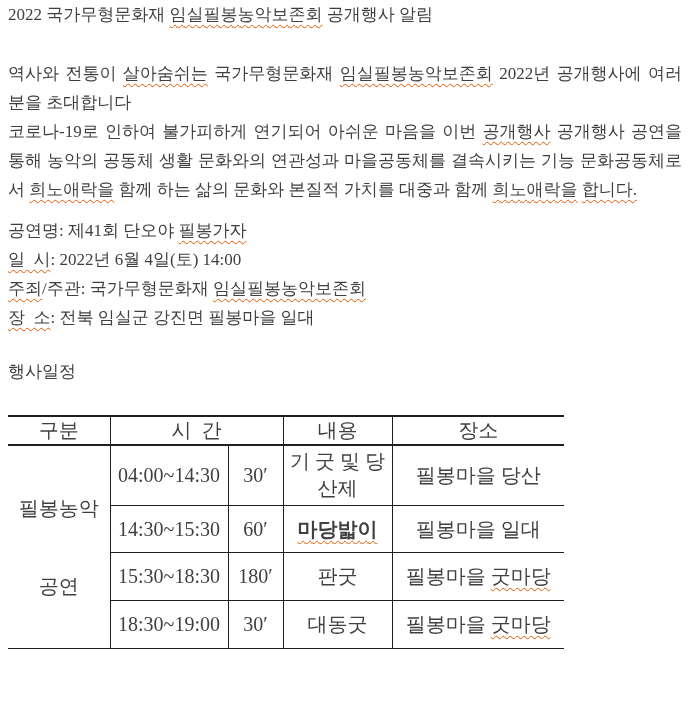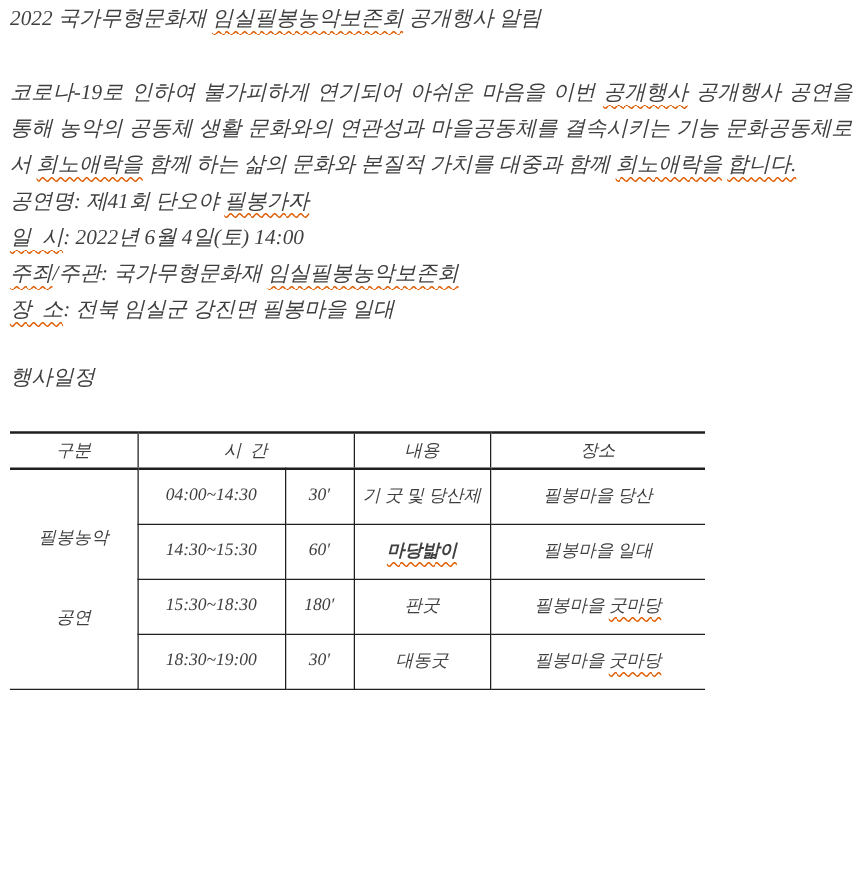--- a/index.html
+++ b/index.html
@@ -12,44 +12,43 @@
   html, body { margin: 0; padding: 0; }
   body {
     width: 694px; height: 704px; overflow: hidden;
     background: var(--bg);
     color: var(--text);
     font-family: "Liberation Serif", "DejaVu Serif", serif;
   }
   .page {
     width: 690px; height: 704px; overflow: hidden;
     padding: 4px 8px 0 8px;
-    font-style: italic;
   }
   .title {
     font-size: 17px; font-weight: normal;
     line-height: 21px; margin: 0 0 34px 0;
     white-space: pre-wrap;
   }
   .para {
     font-size: 17px; line-height: 29px; margin: 0;
     text-align: justify; word-break: break-all;
     white-space: pre-wrap;
   }
-  .info-block { margin-top: 0; }
+  .info-block { margin-top: 12px; }
   .info {
     font-size: 17px; line-height: 29px; margin: 0;
     white-space: pre-wrap;
   }
   .section-heading {
     font-size: 17px; margin: 28px 0 16px 0; font-weight: normal;
   }
   table.schedule {
     border-collapse: collapse; table-layout: fixed;
     width: 556px; margin-top: 32px;
-    font-size: 14px;
+    font-size: 20px;
   }
   table.schedule th, table.schedule td {
     border: 1px solid var(--border);
     font-weight: normal; text-align: center; vertical-align: middle;
     padding: 0; white-space: pre-wrap; overflow: hidden;
   }
   tr.hrow th {
     border-top: 2px solid var(--border);
     border-bottom: 2px solid var(--border);
     height: 29px;
@@ -65,20 +64,21 @@
   }
   .b { font-weight: bold; }
 </style>
 </head>
 <body>
 
 <div class="page">
 
   <h1 class="title"><span>2022 국가무형문화재 </span><span class="sq">임실필봉농악보존회</span><span> 공개행사 알림</span></h1>
 
+  <p class="para"><span>역사와 전통이 </span><span class="sq">살아숨쉬는</span><span> 국가무형문화재 </span><span class="sq">임실필봉농악보존회</span><span> 2022년 공개행사에 여러분을 초대합니다</span></p>
   <p class="para"><span>코로나-19로 인하여 불가피하게 연기되어 아쉬운 마음을 이번 </span><span class="sq">공개행사</span><span> 공개행사 공연을 통해 농악의 공동체 생활 문화와의 연관성과 마을공동체를 결속시키는 기능 문화공동체로서 </span><span class="sq">희노애락을</span><span> 함께 하는 삶의 문화와 본질적 가치를 대중과 함께 </span><span class="sq">희노애락을</span><span> </span><span class="sq">합니다.</span></p>
 
   <div class="info-block">
     <p class="info"><span>공연명: 제41회 단오야 </span><span class="sq">필봉가자</span></p>
     <p class="info"><span class="sq">일  시</span><span>: 2022년 6월 4일(토) 14:00</span></p>
     <p class="info"><span class="sq">주죄</span><span>/주관: 국가무형문화재 </span><span class="sq">임실필봉농악보존회</span></p>
     <p class="info"><span class="sq">장  소</span><span>: 전북 임실군 강진면 필봉마을 일대</span></p>
   </div>
 
   <p class="section-heading">행사일정</p>

